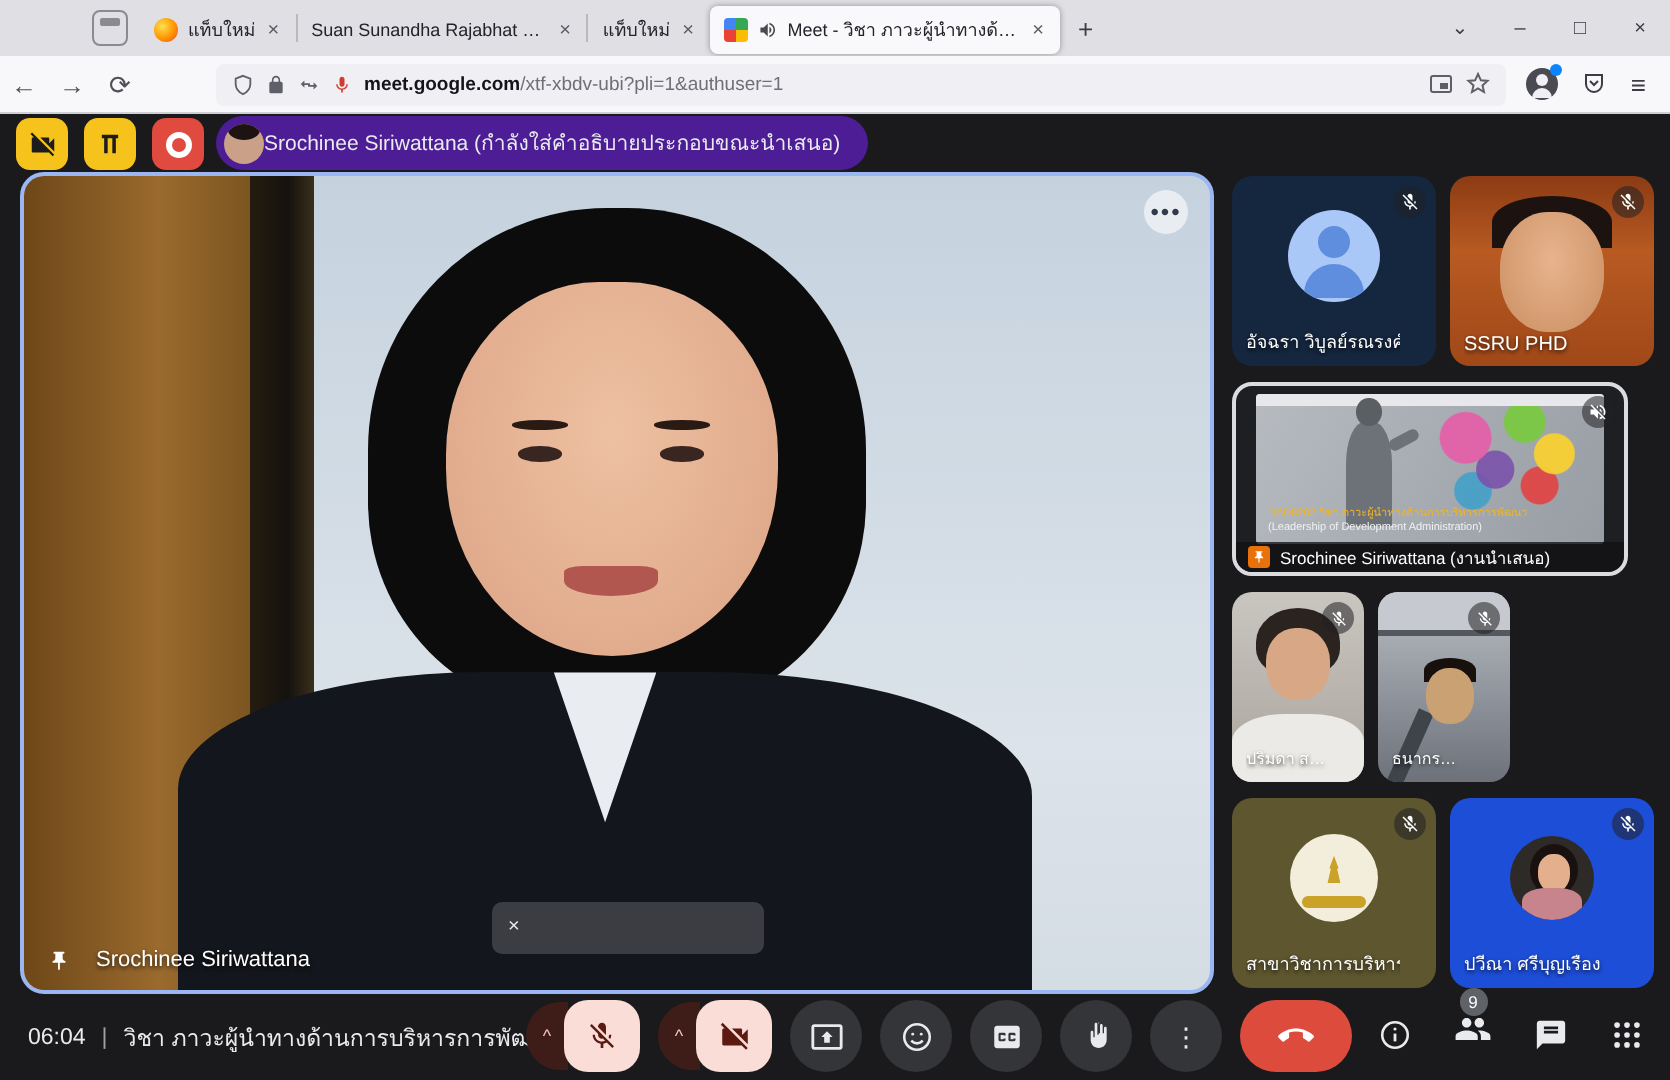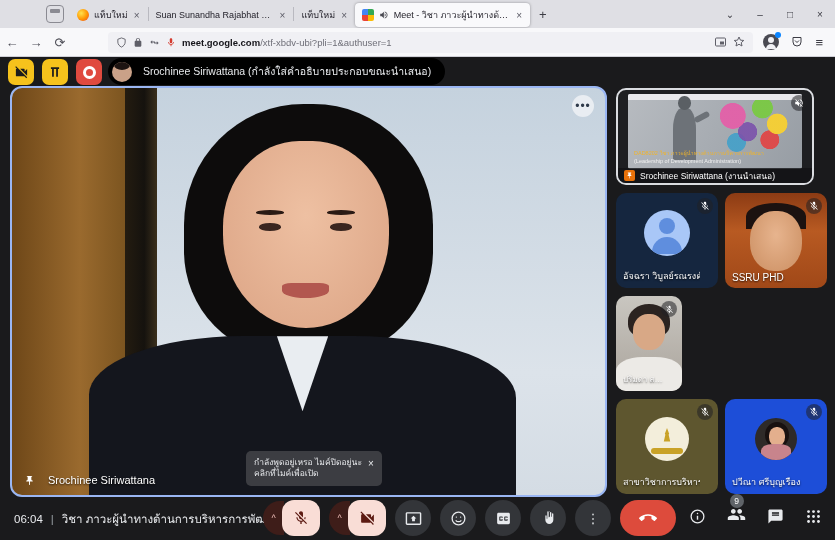--- a/index.html
+++ b/index.html
@@ -38,21 +38,21 @@
   .hamburger { font-size:13px; color:#3c3c44; }
 
   
   .meet { position:absolute; left:0; top:57px; width:835px; height:483px; background:#1a1a1c; }
 
   .meet-header { position:absolute; left:0; top:0; width:100%; height:30px; }
   .hdr-btn { position:absolute; top:2px; width:26px; height:26px; border-radius:7px; display:flex; align-items:center; justify-content:center; }
   .hdr-yellow { background:#f6c21c; color:#1c1c1c; }
   .hdr-red { background:#e04a3f; }
   .rec-ring { width:13px; height:13px; border:3px solid #fff; border-radius:50%; }
-  .presenter-pill { position:absolute; left:108px; top:1px; height:27px; background:#000000; border-radius:14px; display:flex; align-items:center; gap:11px; padding:0 14px 0 4px; }
+  .presenter-pill { position:absolute; left:108px; top:1px; height:27px; background:#4c1d95; border-radius:14px; display:flex; align-items:center; gap:0; padding:0 14px 0 4px; }
   .pill-avatar { width:20px; height:20px; border-radius:50%; background:#caa188; position:relative; overflow:hidden; }
   .pill-avatar::before { content:""; position:absolute; left:2px; top:-2px; width:16px; height:10px; border-radius:50%; background:#1d1412; }
   .presenter-pill .txt { font-size:10.5px; color:#e8eaed; white-space:nowrap; }
 
   
   .main-tile { position:absolute; left:10px; top:29px; width:597px; height:411px; border:2px solid #9ab6f3; border-radius:12px; overflow:hidden; background:linear-gradient(180deg,#c5d2de,#dce3ea 70%,#d4dce4); }
   .door { position:absolute; left:0; top:0; width:19%; height:100%; background:linear-gradient(90deg,#6e4718,#9a6a2e 60%,#7c5520); }
   .door-edge { position:absolute; left:19%; top:0; width:5.5%; height:100%; background:linear-gradient(90deg,#241c10,#15120e 60%,#3a2f1c); }
   .hair { position:absolute; left:29%; top:4%; width:42%; height:62%; background:#0d0c0c; border-radius:48% 48% 42% 42%; }
   .face { position:absolute; left:35.5%; top:13%; width:28%; height:46%; background:radial-gradient(ellipse at 50% 40%, #eec0a2, #dfa98a 80%); border-radius:46% 46% 50% 50%; }
@@ -271,26 +271,47 @@
         </div>
 
       <div class="tile-name">
         <svg width="11" height="11" viewBox="0 0 24 24" fill="#fff">
             <path d="M16 9V4h1c.55 0 1-.45 1-1s-.45-1-1-1H7c-.55 0-1 .45-1 1s.45 1 1 1h1v5c0 1.66-1.34 3-3 3v2h5.97v7l1 1 1-1v-7H19v-2c-1.66 0-3-1.34-3-3z"></path>
           </svg>
         <span>Srochinee Siriwattana</span>
       </div>
 
       <div class="mic-tooltip">
-        <span><span>กำลังพูดอยู่เหรอ ไมค์ปิดอยู่นะ</span><br><span>คลิกที่ไมค์เพื่อเปิด</span></span>
         <span class="x">×</span>
       </div>
     </div>
 
     <div class="sidebar">
+
+      <div class="row">
+        <div class="ptile t-half blue-bg">
+          <span class="g-avatar"></span>
+          <span class="mute-badge">
+            <svg width="10" height="10" viewBox="0 0 24 24" fill="#fff">
+                <path d="M19 11h-1.7c0 .74-.16 1.43-.43 2.05l1.23 1.23c.56-.98.9-2.09.9-3.28zm-4.02.17V5c0-1.66-1.34-3-3-3S9 3.34 9 5v.18l5.98 5.99zM4.27 3L3 4.27l6.01 6.01V11c0 1.66 1.33 3 2.99 3 .22 0 .44-.03.65-.08l1.66 1.66c-.71.33-1.5.52-2.31.52-2.76 0-5.3-2.1-5.3-5.1H5c0 3.41 2.72 6.23 6 6.72V21h2v-3.28c.91-.13 1.77-.45 2.54-.9L19.73 21 21 19.73 4.27 3z"></path>
+              </svg>
+          </span>
+          <span class="pname">อัจฉรา วิบูลย์รณรงค์</span>
+        </div>
+        <div class="ptile t-half ssru-bg">
+          <span class="ssru-hair"></span>
+          <span class="ssru-face"></span>
+          <span class="mute-badge">
+            <svg width="10" height="10" viewBox="0 0 24 24" fill="#fff">
+                <path d="M19 11h-1.7c0 .74-.16 1.43-.43 2.05l1.23 1.23c.56-.98.9-2.09.9-3.28zm-4.02.17V5c0-1.66-1.34-3-3-3S9 3.34 9 5v.18l5.98 5.99zM4.27 3L3 4.27l6.01 6.01V11c0 1.66 1.33 3 2.99 3 .22 0 .44-.03.65-.08l1.66 1.66c-.71.33-1.5.52-2.31.52-2.76 0-5.3-2.1-5.3-5.1H5c0 3.41 2.72 6.23 6 6.72V21h2v-3.28c.91-.13 1.77-.45 2.54-.9L19.73 21 21 19.73 4.27 3z"></path>
+              </svg>
+          </span>
+          <span class="pname" style="font-size:10px">SSRU PHD</span>
+        </div>
+      </div>
 
       <div class="row">
         <div class="ptile pres-tile">
           <div class="slide">
             <div class="slide-topbar"></div>
             <div class="sman"></div>
             <div class="splash"></div>
             <div class="slide-cap1">DAD8202 วิชา ภาวะผู้นำทางด้านการบริหารการพัฒนา</div>
             <div class="slide-cap2">(Leadership of Development Administration)</div>
           </div>
@@ -304,52 +325,42 @@
               <svg width="7" height="7" viewBox="0 0 24 24" fill="#fff">
                   <path d="M16 9V4h1c.55 0 1-.45 1-1s-.45-1-1-1H7c-.55 0-1 .45-1 1s.45 1 1 1h1v5c0 1.66-1.34 3-3 3v2h5.97v7l1 1 1-1v-7H19v-2c-1.66 0-3-1.34-3-3z"></path>
                 </svg>
             </span>
             <span class="txt">Srochinee Siriwattana (งานนำเสนอ)</span>
           </div>
         </div>
       </div>
 
       <div class="row">
-        <div class="ptile t-half blue-bg">
-          <span class="g-avatar"></span>
-          <span class="mute-badge">
-            <svg width="10" height="10" viewBox="0 0 24 24" fill="#fff">
-                <path d="M19 11h-1.7c0 .74-.16 1.43-.43 2.05l1.23 1.23c.56-.98.9-2.09.9-3.28zm-4.02.17V5c0-1.66-1.34-3-3-3S9 3.34 9 5v.18l5.98 5.99zM4.27 3L3 4.27l6.01 6.01V11c0 1.66 1.33 3 2.99 3 .22 0 .44-.03.65-.08l1.66 1.66c-.71.33-1.5.52-2.31.52-2.76 0-5.3-2.1-5.3-5.1H5c0 3.41 2.72 6.23 6 6.72V21h2v-3.28c.91-.13 1.77-.45 2.54-.9L19.73 21 21 19.73 4.27 3z"></path>
-              </svg>
-          </span>
-          <span class="pname">อัจฉรา วิบูลย์รณรงค์</span>
-        </div>
-        <div class="ptile t-half ssru-bg">
-          <span class="ssru-hair"></span>
-          <span class="ssru-face"></span>
-          <span class="mute-badge">
-            <svg width="10" height="10" viewBox="0 0 24 24" fill="#fff">
-                <path d="M19 11h-1.7c0 .74-.16 1.43-.43 2.05l1.23 1.23c.56-.98.9-2.09.9-3.28zm-4.02.17V5c0-1.66-1.34-3-3-3S9 3.34 9 5v.18l5.98 5.99zM4.27 3L3 4.27l6.01 6.01V11c0 1.66 1.33 3 2.99 3 .22 0 .44-.03.65-.08l1.66 1.66c-.71.33-1.5.52-2.31.52-2.76 0-5.3-2.1-5.3-5.1H5c0 3.41 2.72 6.23 6 6.72V21h2v-3.28c.91-.13 1.77-.45 2.54-.9L19.73 21 21 19.73 4.27 3z"></path>
-              </svg>
-          </span>
-          <span class="pname" style="font-size:10px">SSRU PHD</span>
-        </div>
-      </div>
-
-      <div class="row">
         <div class="ptile t-third p3a-bg">
           <span class="p3a-hair"></span>
           <span class="p3a-face"></span>
           <span class="p3a-shirt"></span>
           <span class="mute-badge">
             <svg width="9" height="9" viewBox="0 0 24 24" fill="#fff">
                 <path d="M19 11h-1.7c0 .74-.16 1.43-.43 2.05l1.23 1.23c.56-.98.9-2.09.9-3.28zm-4.02.17V5c0-1.66-1.34-3-3-3S9 3.34 9 5v.18l5.98 5.99zM4.27 3L3 4.27l6.01 6.01V11c0 1.66 1.33 3 2.99 3 .22 0 .44-.03.65-.08l1.66 1.66c-.71.33-1.5.52-2.31.52-2.76 0-5.3-2.1-5.3-5.1H5c0 3.41 2.72 6.23 6 6.72V21h2v-3.28c.91-.13 1.77-.45 2.54-.9L19.73 21 21 19.73 4.27 3z"></path>
               </svg>
           </span>
           <span class="pname" style="font-size:8px">ปริมดา ส…</span>
+        </div>
+        <div class="ptile t-third p3c-bg">
+          <span class="p3c-roof"></span>
+          <span class="p3c-belt"></span>
+          <span class="p3c-hair"></span>
+          <span class="p3c-face"></span>
+          <span class="mute-badge">
+            <svg width="9" height="9" viewBox="0 0 24 24" fill="#fff">
+                <path d="M19 11h-1.7c0 .74-.16 1.43-.43 2.05l1.23 1.23c.56-.98.9-2.09.9-3.28zm-4.02.17V5c0-1.66-1.34-3-3-3S9 3.34 9 5v.18l5.98 5.99zM4.27 3L3 4.27l6.01 6.01V11c0 1.66 1.33 3 2.99 3 .22 0 .44-.03.65-.08l1.66 1.66c-.71.33-1.5.52-2.31.52-2.76 0-5.3-2.1-5.3-5.1H5c0 3.41 2.72 6.23 6 6.72V21h2v-3.28c.91-.13 1.77-.45 2.54-.9L19.73 21 21 19.73 4.27 3z"></path>
+              </svg>
+          </span>
+          <span class="pname" style="font-size:8px">ธนากร…</span>
         </div>
       </div>
 
       <div class="row">
         <div class="ptile t-half dept-bg">
           <span class="emblem">
               <span class="crest"></span>
             </span>
           <span class="mute-badge">
             <svg width="10" height="10" viewBox="0 0 24 24" fill="#fff">

